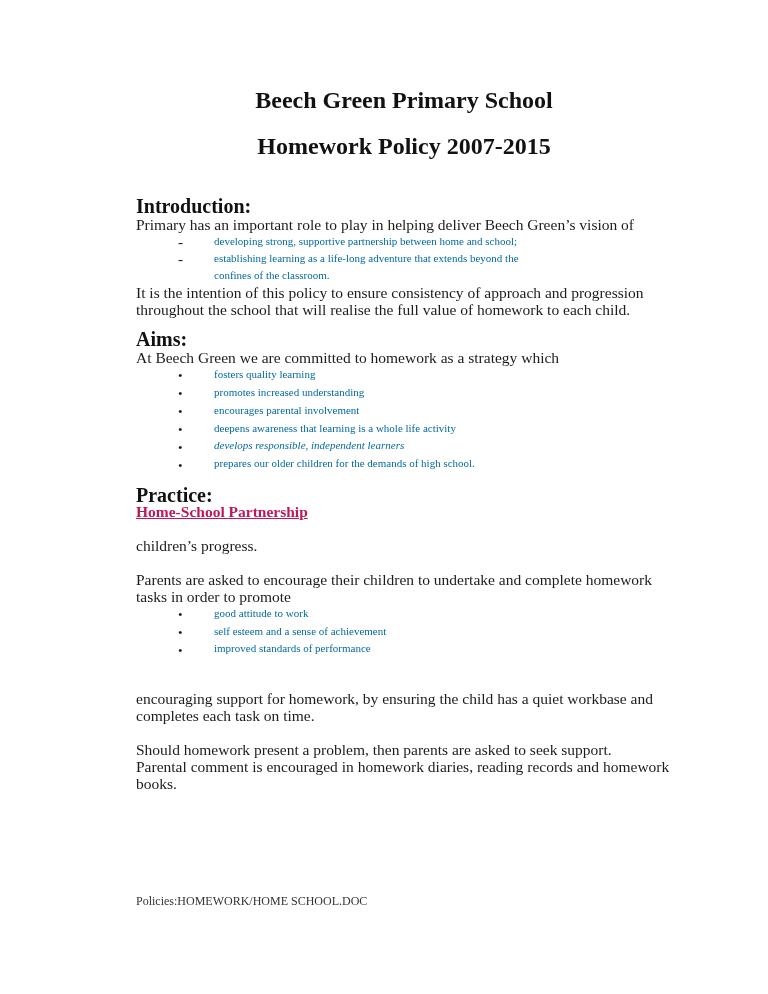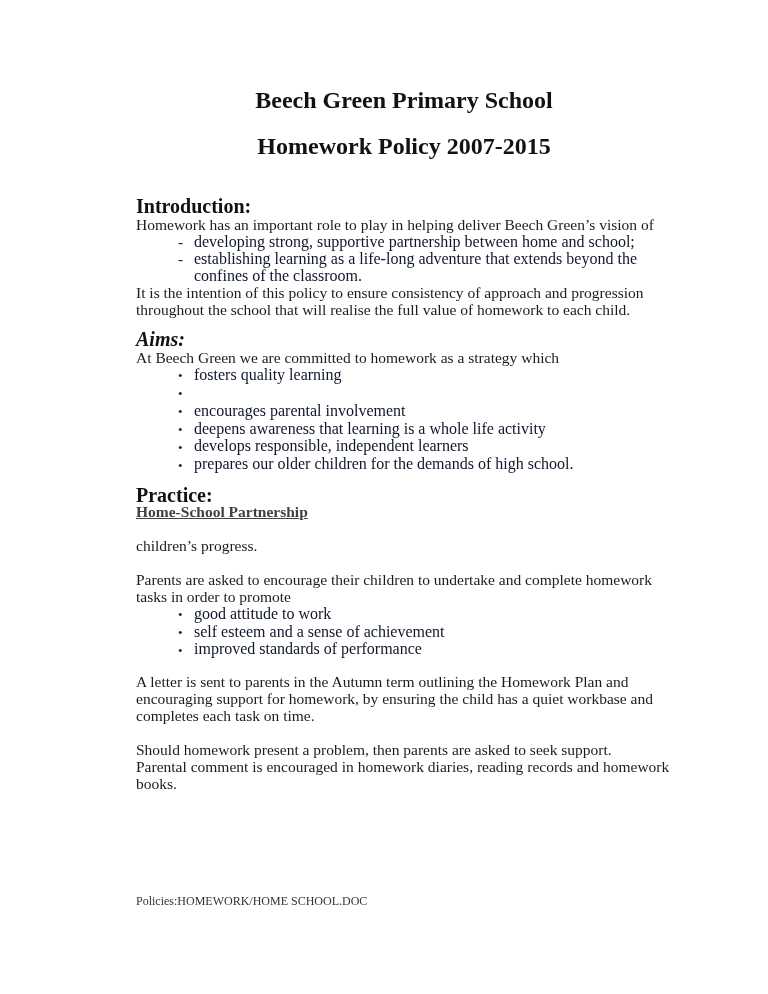--- a/index.html
+++ b/index.html
@@ -16,78 +16,78 @@
     .t1 { top: 86px; }
     .t2 { top: 132px; }
     .h {
       position: absolute; left: 116px; font-weight: bold; font-size: 20px;
       line-height: 24px; color: #111;
     }
     .p {
       position: absolute; left: 116px; font-size: 15.5px; line-height: 17px;
       white-space: nowrap; color: #1c1c1c;
     }
-    .sub { font-weight: bold; text-decoration: underline; color: #404040; }
+    .sub { font-weight: bold; text-decoration: underline; color: #be185d; }
     .dash, .bullet {
       position: absolute; font-size: 15.5px; line-height: 17px; color: #1c1c1c;
     }
     .dash { left: 158px; }
     .bullet { left: 158px; font-size: 13px; }
-    .li { position: absolute; left: 174px; font-size: 16px; line-height: 17px; white-space: nowrap; color: #0f172a; }
+    .li { position: absolute; left: 194px; font-size: 11px; line-height: 17px; white-space: nowrap; color: #0369a1; }
     .footer {
       position: absolute; left: 116px; top: 896px; font-size: 12px;
       line-height: 11px; color: #333; white-space: nowrap;
     }
   </style>
 </head>
 <body>
 
 <div class="page">
 
   <div class="title t1">Beech Green Primary School</div>
   <div class="title t2">Homework Policy 2007-2015</div>
 
   <div class="h" style="top:194px;">Introduction:</div>
-  <div class="p" style="top:216px;">Homework has an important role to play in helping deliver Beech Green’s vision of</div>
+  <div class="p" style="top:216px;">Primary has an important role to play in helping deliver Beech Green’s vision of</div>
   <span class="dash" style="top:233px;">-</span>
   <div class="li" style="top:233px;">developing strong, supportive partnership between home and school;</div>
   <span class="dash" style="top:250px;">-</span>
   <div class="li" style="top:250px;">establishing learning as a life-long adventure that extends beyond the</div>
   <div class="li" style="top:267px;">confines of the classroom.</div>
   <div class="p" style="top:301px;">throughout the school that will realise the full value of homework to each child.</div>
   <div class="p" style="top:284px;">It is the intention of this policy to ensure consistency of approach and progression</div>
 
-  <div class="h" style="top:327px;font-style:italic;">Aims:</div>
+  <div class="h" style="top:327px;">Aims:</div>
   <div class="p" style="top:349px;">At Beech Green we are committed to homework as a strategy which</div>
   <span class="bullet" style="top:367px;">•</span>
   <div class="li" style="top:366px;">fosters quality learning</div>
   <span class="bullet" style="top:385px;">•</span>
+  <div class="li" style="top:384px;">promotes increased understanding</div>
   <span class="bullet" style="top:403px;">•</span>
   <div class="li" style="top:402px;">encourages parental involvement</div>
   <span class="bullet" style="top:421px;">•</span>
   <div class="li" style="top:420px;">deepens awareness that learning is a whole life activity</div>
   <span class="bullet" style="top:439px;">•</span>
-  <div class="li" style="top:437px;">develops responsible, independent learners</div>
+  <div class="li" style="top:437px;font-style:italic;">develops responsible, independent learners</div>
   <span class="bullet" style="top:457px;">•</span>
   <div class="li" style="top:455px;">prepares our older children for the demands of high school.</div>
 
   <div class="h" style="top:483px;">Practice:</div>
   <div class="p sub" style="top:503px;">Home-School Partnership</div>
   <div class="p" style="top:537px;">children’s progress.</div>
 
   <div class="p" style="top:571px;">Parents are asked to encourage their children to undertake and complete homework</div>
   <div class="p" style="top:588px;">tasks in order to promote</div>
   <span class="bullet" style="top:606px;">•</span>
   <div class="li" style="top:605px;">good attitude to work</div>
   <span class="bullet" style="top:624px;">•</span>
   <div class="li" style="top:623px;">self esteem and a sense of achievement</div>
   <span class="bullet" style="top:642px;">•</span>
   <div class="li" style="top:640px;">improved standards of performance</div>
 
-  <div class="p" style="top:673px;">A letter is sent to parents in the Autumn term outlining the Homework Plan and</div>
   <div class="p" style="top:690px;">encouraging support for homework, by ensuring the child has a quiet workbase and</div>
   <div class="p" style="top:707px;">completes each task on time.</div>
 
   <div class="p" style="top:741px;">Should homework present a problem, then parents are asked to seek support.</div>
   <div class="p" style="top:758px;">Parental comment is encouraged in homework diaries, reading records and homework</div>
   <div class="p" style="top:775px;">books.</div>
 
   <div class="footer">Policies:HOMEWORK/HOME SCHOOL.DOC</div>
 </div>
 

